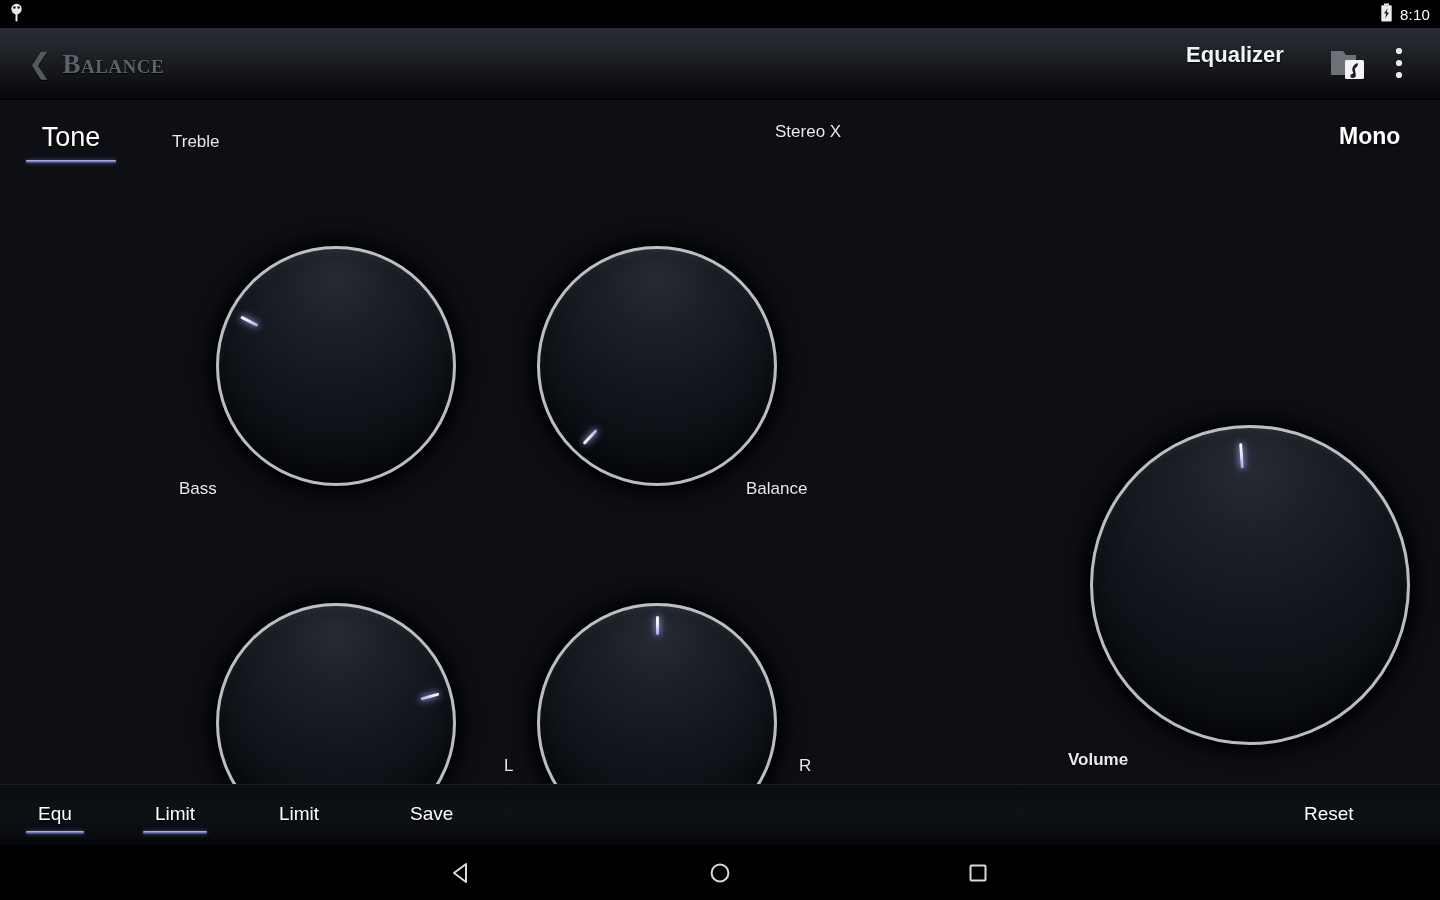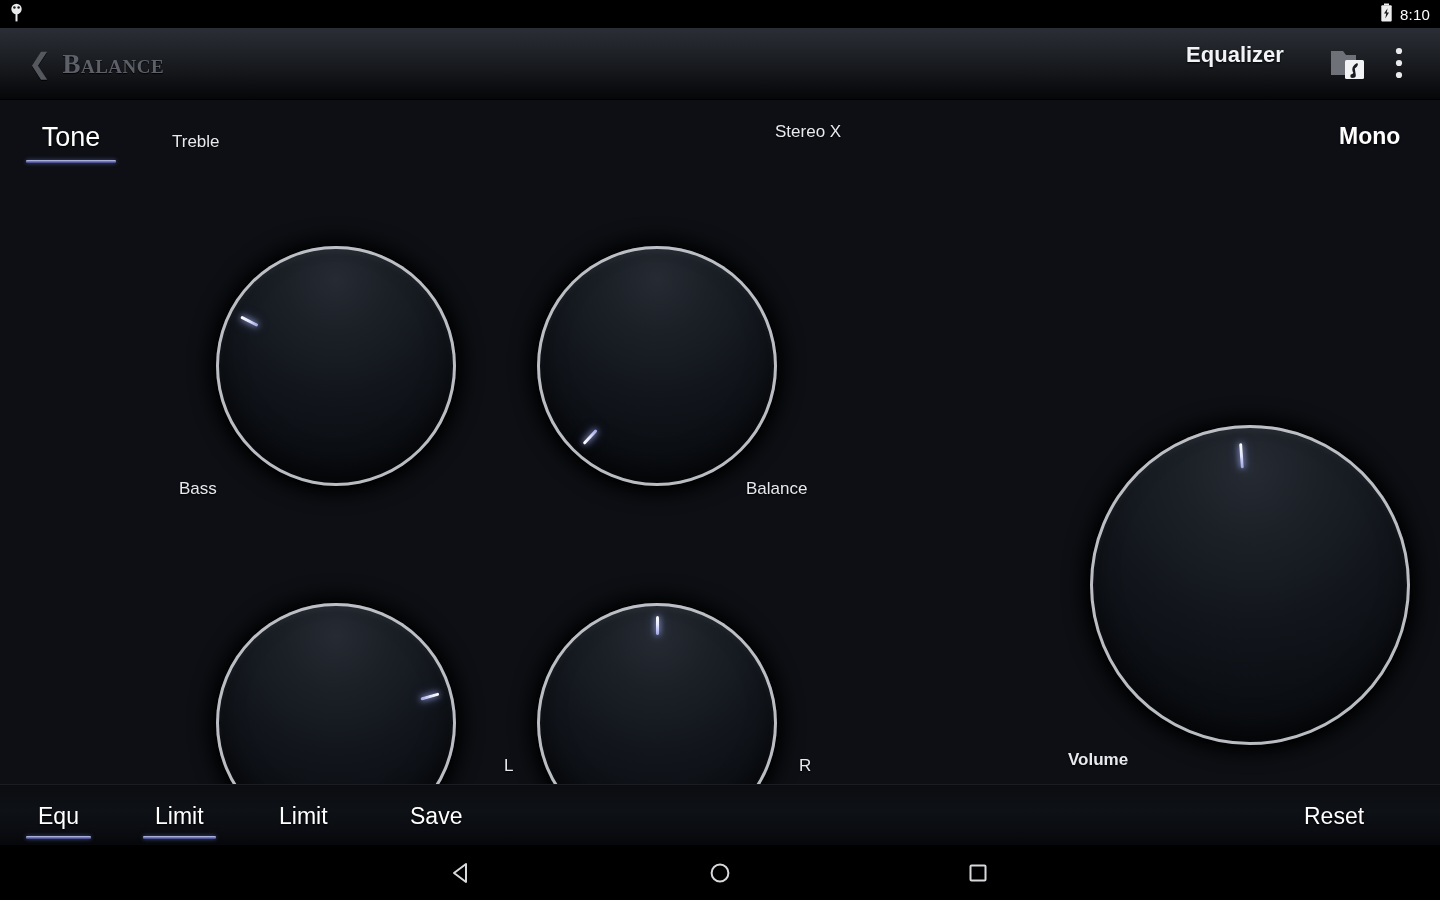--- a/index.html
+++ b/index.html
@@ -115,21 +115,21 @@
     box-shadow:0 0 6px rgba(190,198,255,.95), 0 0 12px rgba(120,135,255,.55);
   }
 
   
   .toolbar{
     position:absolute; left:0; top:784px; width:1440px; height:61px;
     background:linear-gradient(to bottom,#0a0c10 0%,#0e1116 42%,#0a0c11 78%,#05070a 100%);
     border-top:1px solid #1a1d23;
   }
   .tbtn{
-    position:absolute; top:18px; color:#fff; font-size:23px;
+    position:absolute; top:18px; color:#fff; font-size:19px;
     text-shadow:0 1px 2px #000; cursor:pointer; text-align:left;
   }
   .tbtn .ul{
     position:absolute; left:-12px; right:-12px; bottom:-9px; height:3px;
     background:linear-gradient(to bottom,#c9cde8 0%,#7e84c8 40%,#3a3f7e 100%);
     border-radius:1px; box-shadow:0 0 4px rgba(140,150,230,.5);
   }
 
   
   .navbar{

